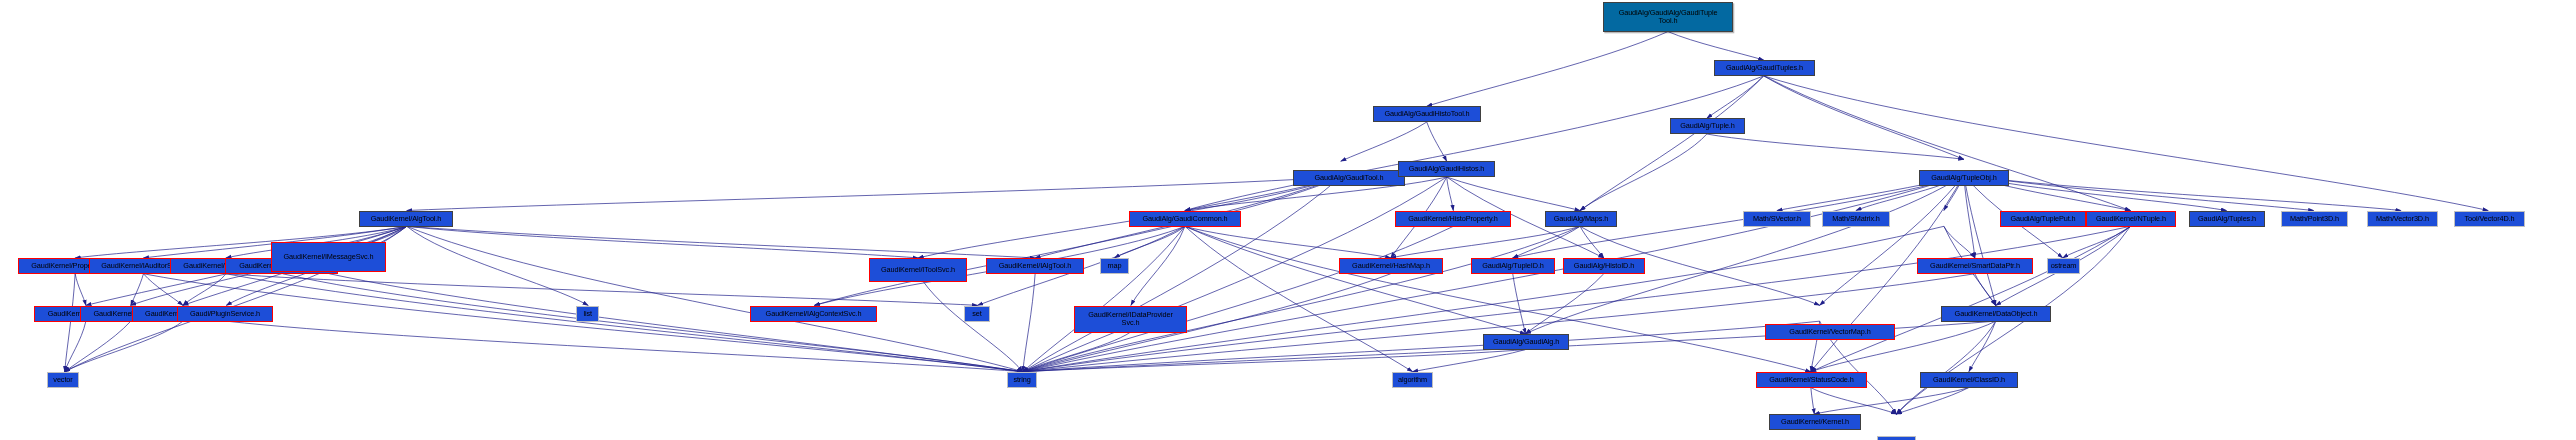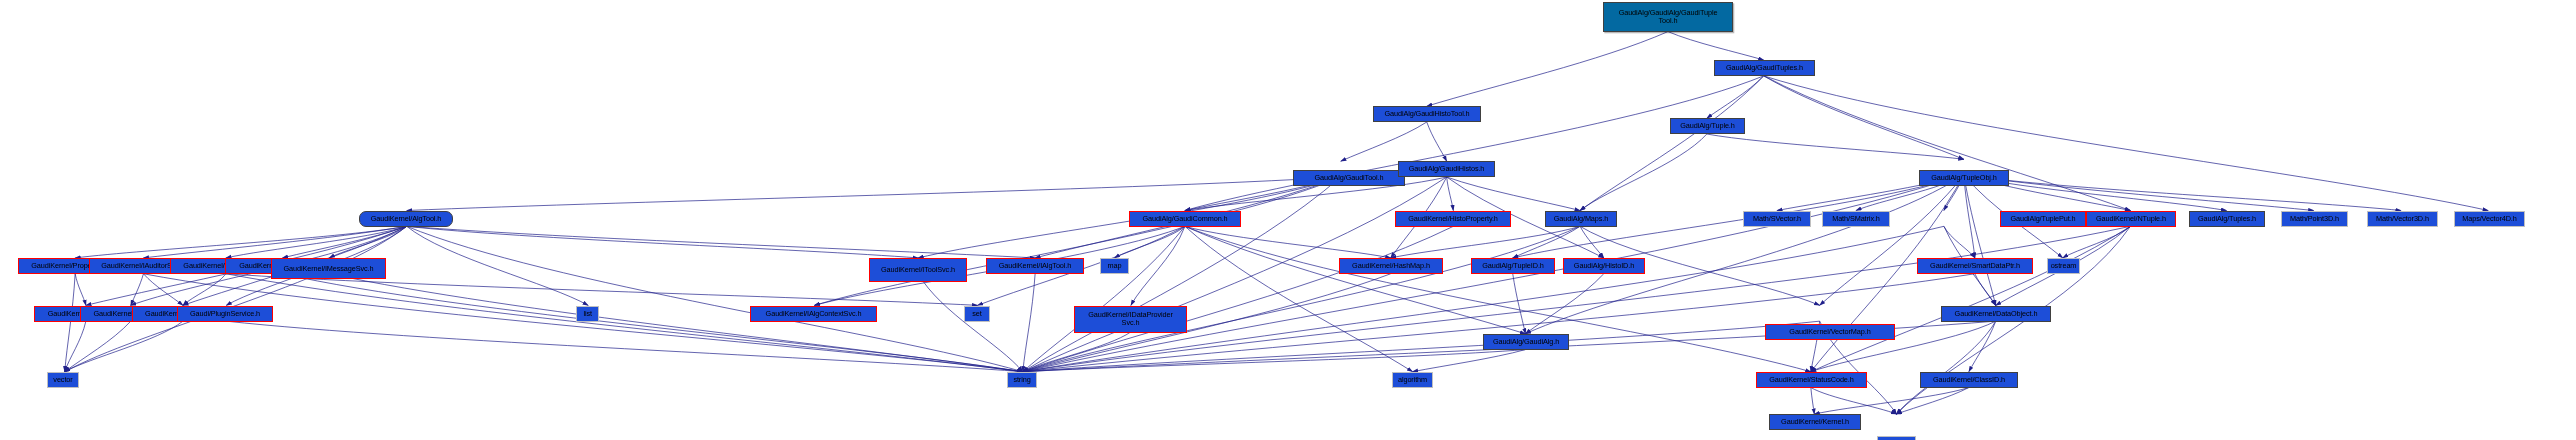--- a/index.html
+++ b/index.html
@@ -158,37 +158,37 @@
   </svg>
   <div id="node-layer">
       <div class="node root sh" style="left: 1603px; top: 1.9px; width: 130px; height: 30px;">GaudiAlg/GaudiAlg/GaudiTuple
 Tool.h</div>
       <div class="node black" style="left: 1714px; top: 60px; width: 101px; height: 16px;">GaudiAlg/GaudiTuples.h</div>
       <div class="node black" style="left: 1373px; top: 106px; width: 108px; height: 16px;">GaudiAlg/GaudiHistoTool.h</div>
       <div class="node black" style="left: 1670px; top: 118px; width: 75px; height: 16px;">GaudiAlg/Tuple.h</div>
       <div class="node black" style="left: 1919px; top: 170px; width: 90px; height: 16px;">GaudiAlg/TupleObj.h</div>
       <div class="node black" style="left: 1293px; top: 161px; width: 112px; height: 16px; margin-top: 9px;">GaudiAlg/GaudiTool.h</div>
       <div class="node black" style="left: 1398px; top: 161px; width: 97px; height: 16px;">GaudiAlg/GaudiHistos.h</div>
-      <div class="node black" style="left: 359px; top: 211px; width: 94px; height: 16px; border-radius: 7px;">GaudiKernel/AlgTool.h</div>
+      <div class="node black" style="left: 359px; top: 211px; width: 94px; height: 16px;">GaudiKernel/AlgTool.h</div>
       <div class="node red" style="left: 1129px; top: 211px; width: 112px; height: 16px;">GaudiAlg/GaudiCommon.h</div>
       <div class="node red" style="left: 1395px; top: 211px; width: 116px; height: 16px;">GaudiKernel/HistoProperty.h</div>
       <div class="node black" style="left: 1545px; top: 211px; width: 72px; height: 16px;">GaudiAlg/Maps.h</div>
       <div class="node gray" style="left: 1743px; top: 211px; width: 68px; height: 16px;">Math/SVector.h</div>
       <div class="node gray" style="left: 1822px; top: 211px; width: 68px; height: 16px;">Math/SMatrix.h</div>
       <div class="node red" style="left: 2000px; top: 211px; width: 86px; height: 16px;">GaudiAlg/TuplePut.h</div>
       <div class="node red" style="left: 2086px; top: 211px; width: 90px; height: 16px;">GaudiKernel/NTuple.h</div>
       <div class="node black" style="left: 2189px; top: 211px; width: 76px; height: 16px;">GaudiAlg/Tuples.h</div>
       <div class="node gray" style="left: 2281px; top: 211px; width: 67px; height: 16px;">Math/Point3D.h</div>
       <div class="node gray" style="left: 2367px; top: 211px; width: 71px; height: 16px;">Math/Vector3D.h</div>
-      <div class="node gray" style="left: 2454px; top: 211px; width: 71px; height: 16px;">Maps/Vector4D.h</div>
+      <div class="node gray" style="left: 2454px; top: 211px; width: 71px; height: 16px;">Tool/Vector4D.h</div>
       <div class="node red" style="left: 17.7px; top: 258px; width: 113px; height: 16px;">GaudiKernel/PropertyMgr.h</div>
       <div class="node red" style="left: 89px; top: 258px; width: 108px; height: 16px;">GaudiKernel/IAuditorSvc.h</div>
       <div class="node red" style="left: 170px; top: 258px; width: 111px; height: 16px;">GaudiKernel/ISvcLocator.h</div>
       <div class="node red" style="left: 225px; top: 258px; width: 113px; height: 16px;">GaudiKernel/IMonitorSvc.h</div>
-      <div class="node red" style="left: 271px; top: 258px; width: 115px; height: 21px;">GaudiKernel/IMessageSvc.h</div>
+      <div class="node red" style="left: 271px; top: 242px; width: 115px; height: 30px;">GaudiKernel/IMessageSvc.h</div>
       <div class="node red" style="left: 869px; top: 258px; width: 98px; height: 24px;">GaudiKernel/IToolSvc.h</div>
       <div class="node red" style="left: 986px; top: 258px; width: 98px; height: 16px;">GaudiKernel/IAlgTool.h</div>
       <div class="node gray" style="left: 1100px; top: 258px; width: 29px; height: 16px;">map</div>
       <div class="node red" style="left: 1339px; top: 258px; width: 104px; height: 16px;">GaudiKernel/HashMap.h</div>
       <div class="node red" style="left: 1471px; top: 258px; width: 84px; height: 16px;">GaudiAlg/TupleID.h</div>
       <div class="node red" style="left: 1563px; top: 258px; width: 82px; height: 16px;">GaudiAlg/HistoID.h</div>
       <div class="node red" style="left: 1917px; top: 258px; width: 116px; height: 16px;">GaudiKernel/SmartDataPtr.h</div>
       <div class="node gray" style="left: 2047px; top: 258px; width: 33px; height: 16px;">ostream</div>
       <div class="node red" style="left: 34px; top: 306px; width: 103px; height: 16px;">GaudiKernel/IProperty.h</div>
       <div class="node red" style="left: 80px; top: 306px; width: 100px; height: 16px;">GaudiKernel/IStateful.h</div>

